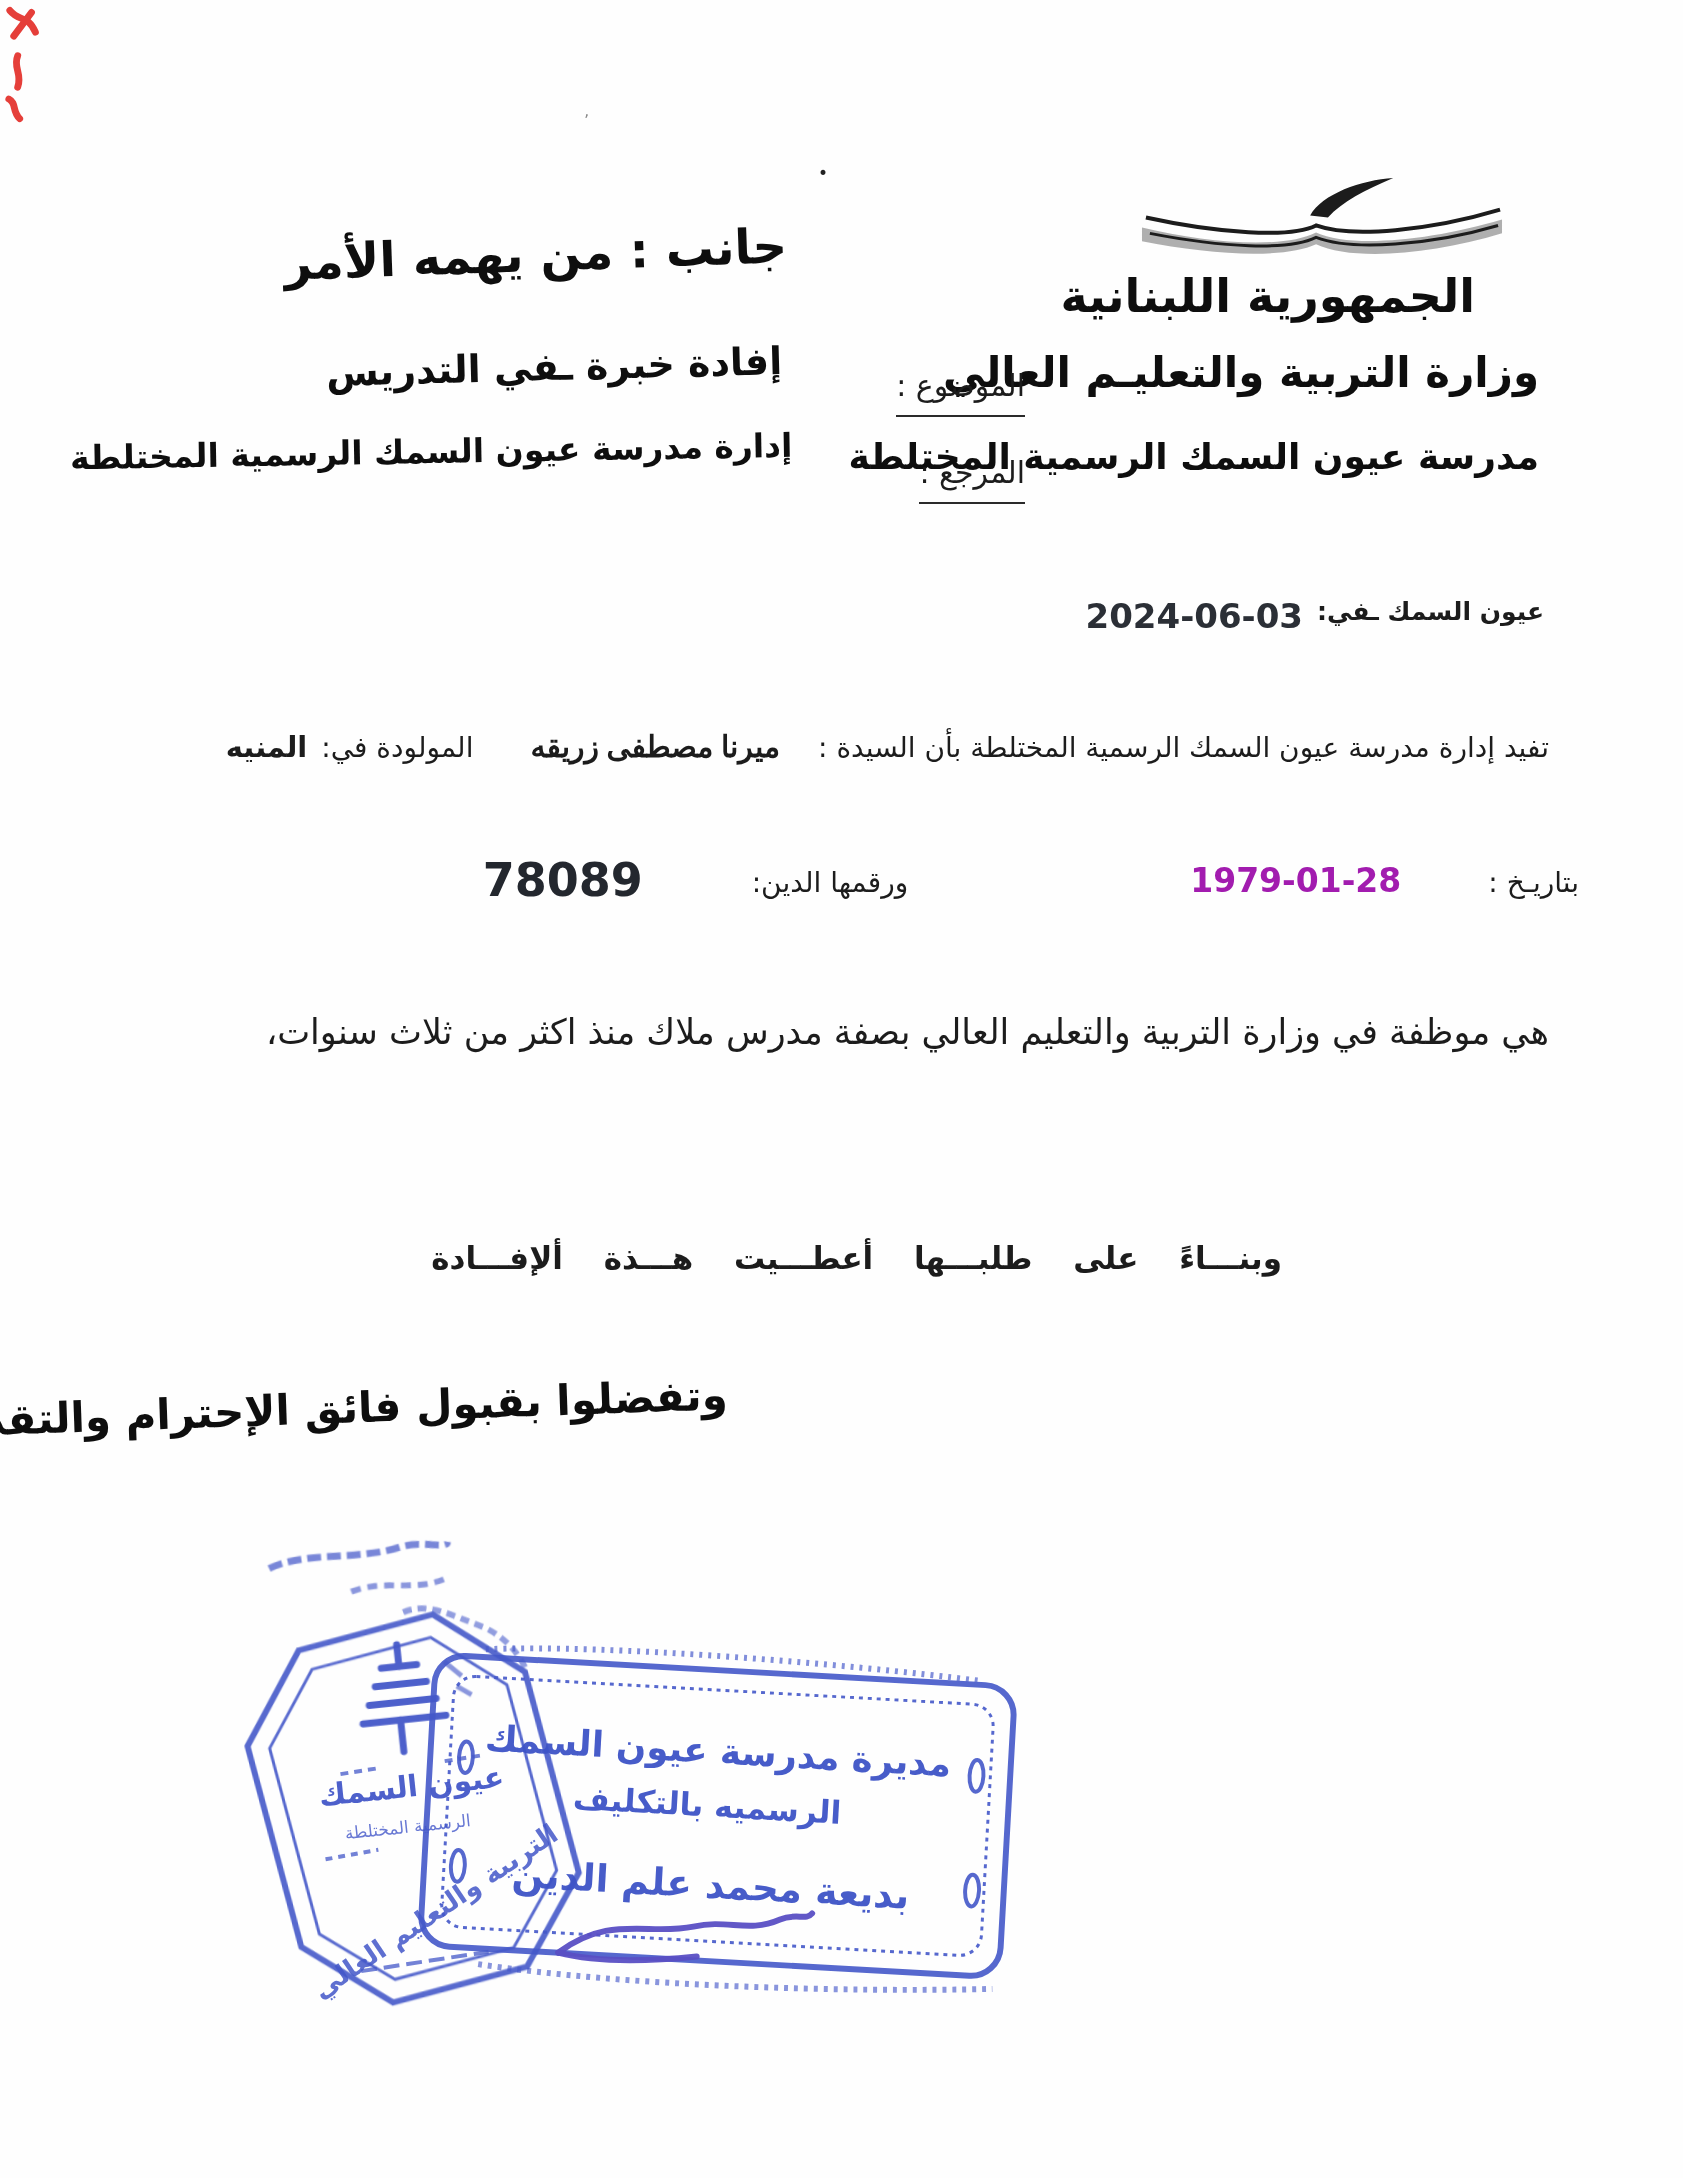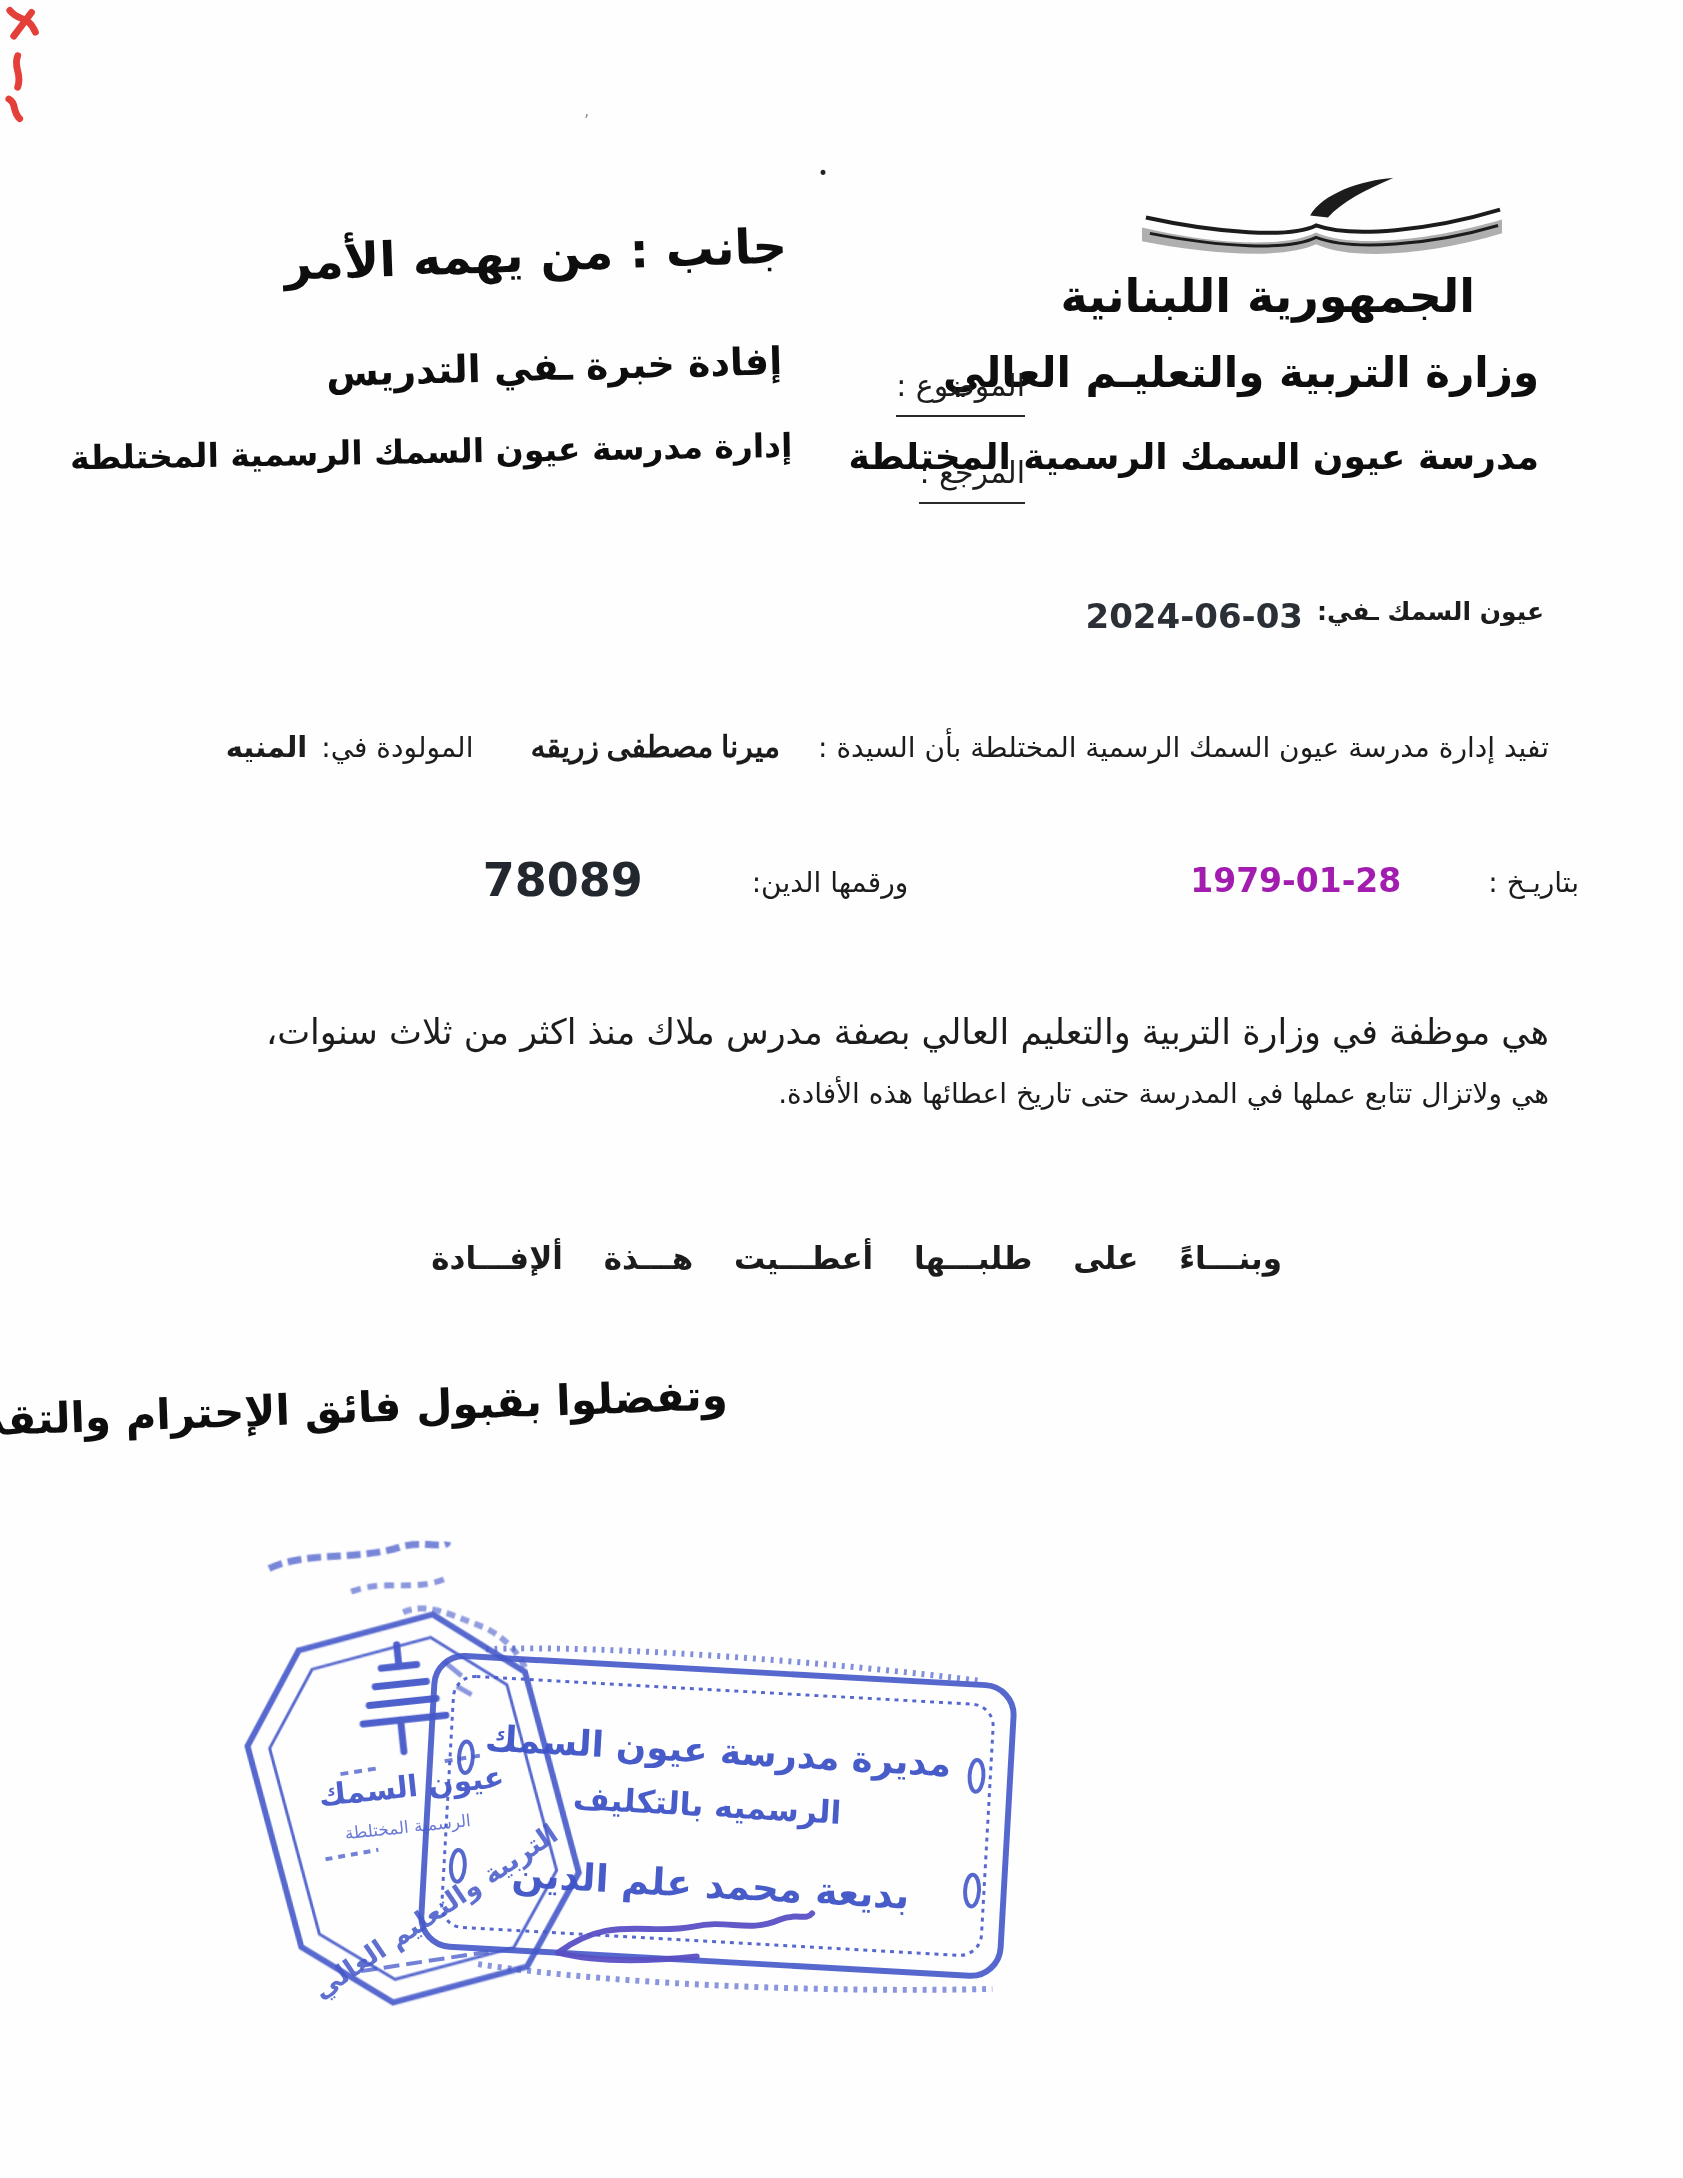--- a/index.html
+++ b/index.html
@@ -71,21 +71,20 @@
 
   <div class="abs rtl row" style="right:104px;top:849px;font-size:28px;">
     <span>بتاريـخ :</span>
     <span class="num" style="font-size:33px;margin-right:87px;color:#a21caf;">1979-01-28</span>
     <span style="margin-right:282px;">ورقمها الدين:</span>
     <span class="num" style="font-size:46px;margin-right:109px;position:relative;top:4px;color:#23272e;">78089</span>
   </div>
 
   <div class="abs rtl" style="right:134px;top:968px;font-size:35px;margin-top:44px;">هي موظفة في وزارة التربية والتعليم العالي  بصفة مدرس ملاك منذ اكثر من ثلاث سنوات،</div>
 
-  <div class="abs rtl" style="right:134px;top:1077px;font-size:28px;">هي ولاتزال تتابع عملها في المدرسة حتى تاريخ اعطائها هذه الأفادة.</div>
 
   <div class="abs rtl b" style="right:401px;top:1240px;font-size:31px;word-spacing:30px;">وبنـــاءً على طلبـــها أعطـــيت هـــذة ألإفـــادة</div>
 
   <div class="abs rtl callig" style="right:955px;top:1384px;font-size:42px;transform:rotate(-2deg);">وتفضلوا بقبول فائق الإحترام والتقدير</div>
 
   <div class="stamp-wrap" style="left:223px;top:1515px;width:416px;height:535px;transform:rotate(-6deg);">
     <svg width="416" height="535" viewBox="0 0 420 540">
       <g stroke="#4458c9" fill="none" opacity="0.9">
 
         <path d="M70,38 C110,24 160,40 205,30 C230,26 250,38 252,30" stroke-width="7" stroke-dasharray="14 6" opacity="0.8"></path>

